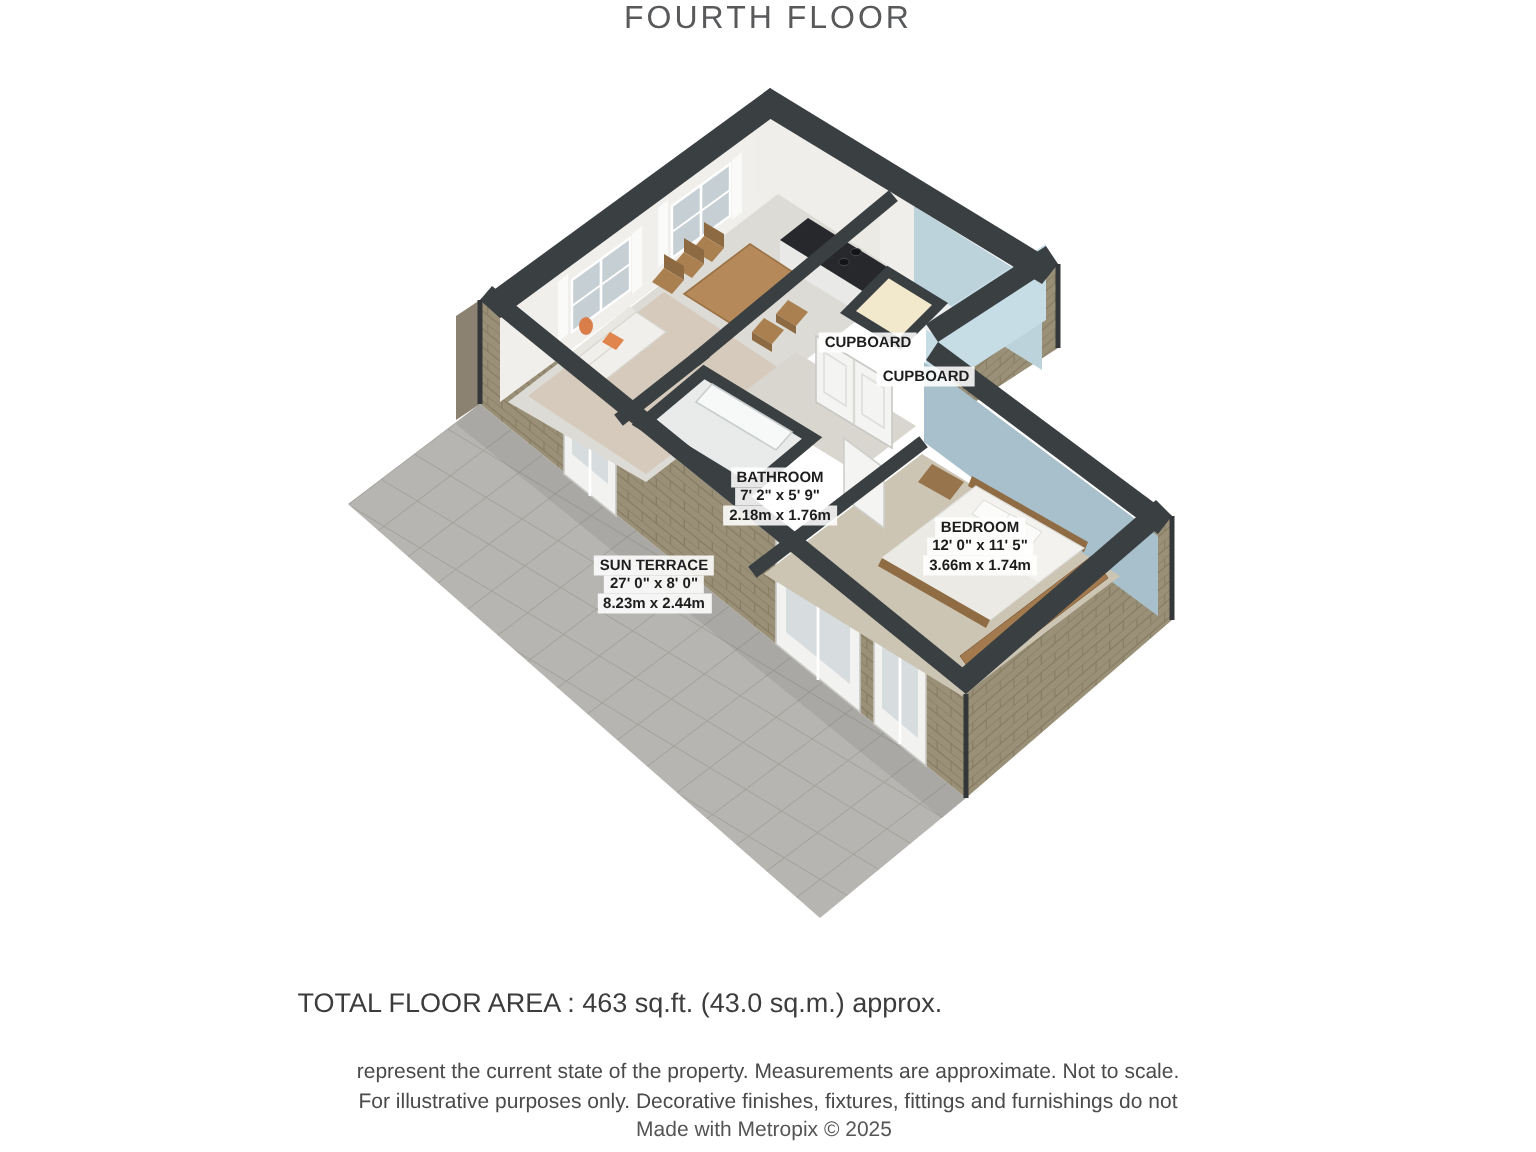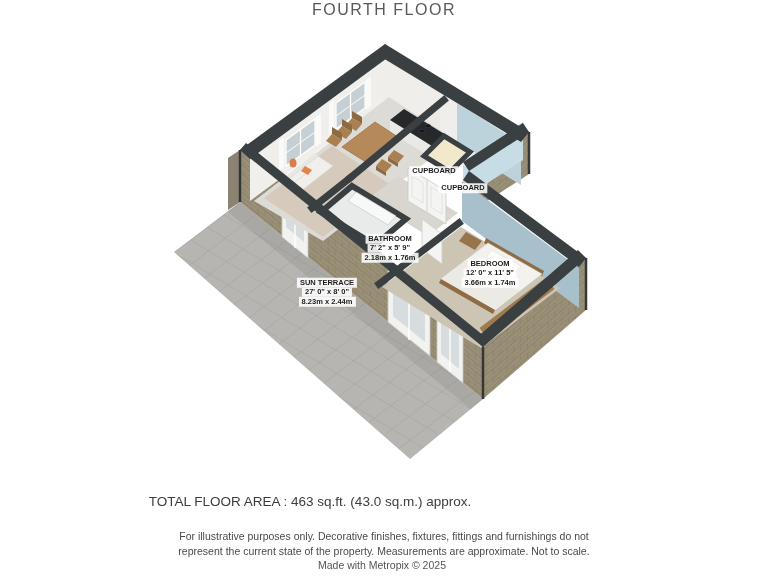--- a/index.html
+++ b/index.html
@@ -206,18 +206,18 @@
     <span class="lbl-line">3.66m x 1.74m</span>
   </div>
   <div class="room-label" style="left:327px;top:292px">
     <span class="lbl-line">SUN TERRACE</span>
     <span class="lbl-line">27' 0" x 8' 0"</span>
     <span class="lbl-line">8.23m x 2.44m</span>
   </div>
 
   <div class="footer-total">TOTAL FLOOR AREA : 463 sq.ft. (43.0 sq.m.) approx.</div>
   <div class="footer-disclaimer">
+    <div>represent the current state of the property. Measurements are approximate. Not to scale.</div>
     <div>For illustrative purposes only. Decorative finishes, fixtures, fittings and furnishings do not</div>
-    <div>represent the current state of the property. Measurements are approximate. Not to scale.</div>
   </div>
   <div class="footer-credit">Made with Metropix © 2025</div>
 
 </div>
 
 </body></html>

